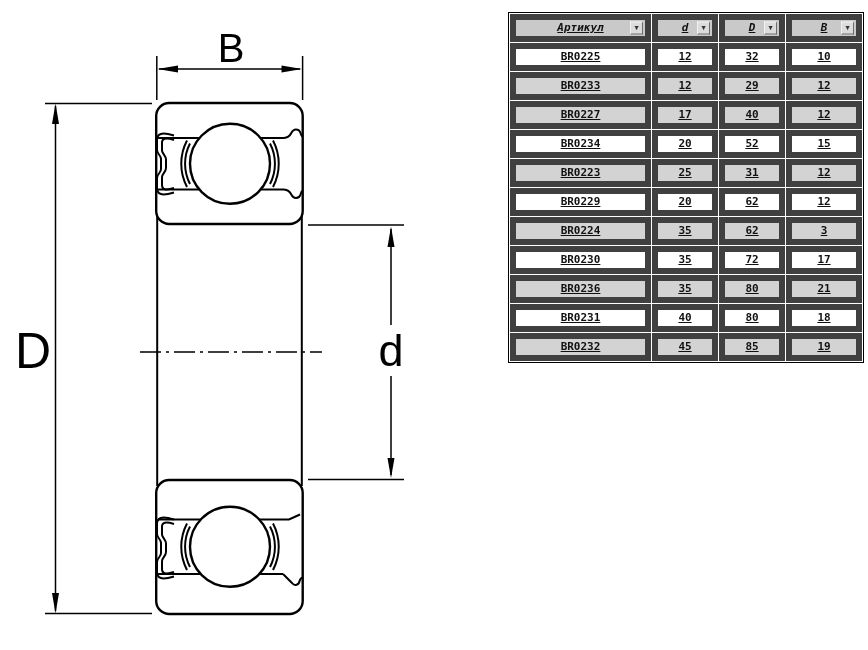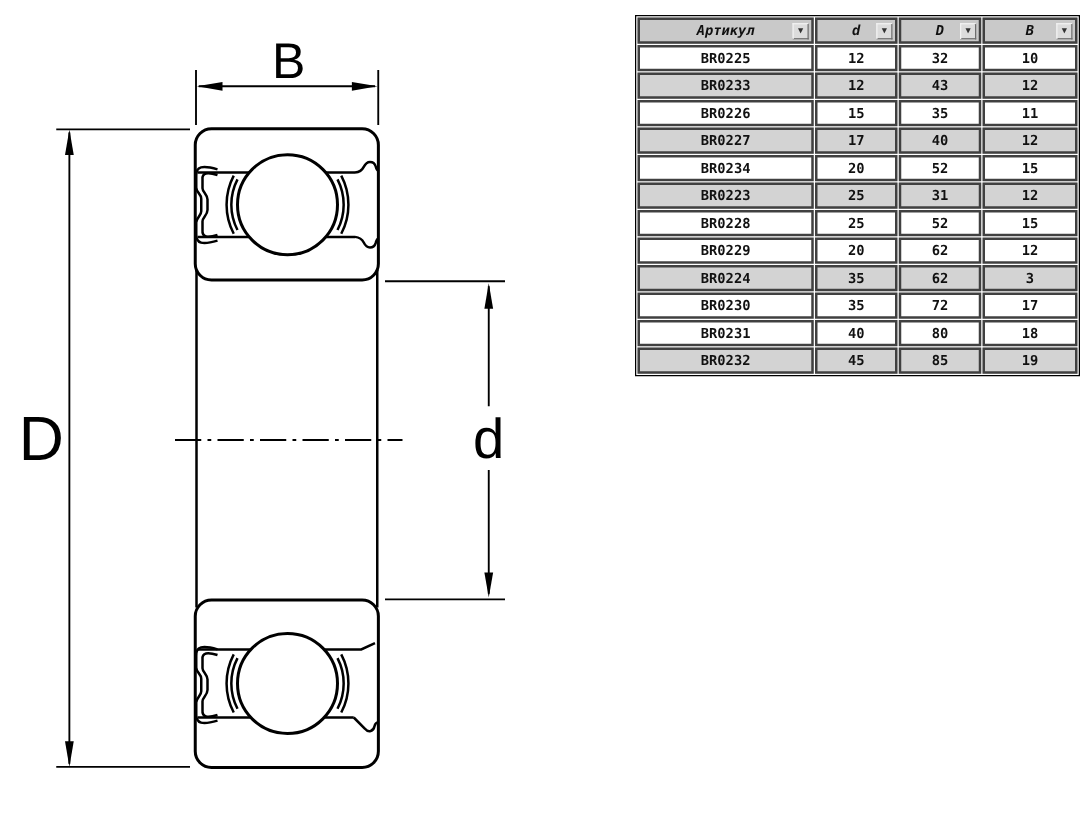--- a/index.html
+++ b/index.html
@@ -13,25 +13,25 @@
   .dim { fill:none; stroke:#000; stroke-width:1.5; }
   .ah  { fill:#000; stroke:none; }
   .dimlbl { fill:#000; font-family:"Liberation Sans", sans-serif; }
 
   .spec-table {
     position:absolute; left:508px; top:12px; width:354px;
     table-layout:fixed; border-collapse:separate; border-spacing:1px;
     border:1px solid #000; background:#fff;
   }
   .spec-table th, .spec-table td {
-    box-sizing:border-box; border:2px solid #404040;
+    box-sizing:border-box; border:6px solid #404040;
     height:21px; line-height:16px; padding:0; text-align:center;
     font-family:"DejaVu Sans Mono","Liberation Mono",monospace;
     font-size:11px; font-weight:bold; color:#111;
-    overflow:hidden; white-space:nowrap;
+    overflow:hidden; white-space:nowrap;text-decoration:underline;
   }
   .spec-table th {
     background:var(--header-bg,#c9c9c9); font-style:italic; position:relative;
   }
   .spec-table td { background:var(--row-bg,#ffffff);margin-top:24px; }
   .spec-table tr.alt td { background:var(--row-alt-bg,#d3d3d3); }
   .fbtn {
     position:absolute; right:2px; top:50%; transform:translateY(-50%);
     width:13px; height:13px; box-sizing:border-box;
     background:#dcdcdc; border:1px solid; border-color:#f2f2f2 #6e6e6e #6e6e6e #f2f2f2;
@@ -123,70 +123,64 @@
     <tbody id="body-rows">
         <tr>
           <td>BR0225</td>
           <td>12</td>
           <td>32</td>
           <td>10</td>
         </tr>
         <tr class="alt">
           <td>BR0233</td>
           <td>12</td>
-          <td>43</td>
+          <td>29</td>
           <td>12</td>
-        </tr>
-        <tr>
-          <td>BR0226</td>
-          <td>15</td>
-          <td>35</td>
-          <td>11</td>
         </tr>
         <tr class="alt">
           <td>BR0227</td>
           <td>17</td>
           <td>40</td>
           <td>12</td>
         </tr>
         <tr>
           <td>BR0234</td>
           <td>20</td>
           <td>52</td>
           <td>15</td>
         </tr>
         <tr class="alt">
           <td>BR0223</td>
           <td>25</td>
           <td>31</td>
           <td>12</td>
         </tr>
         <tr>
-          <td>BR0228</td>
-          <td>25</td>
-          <td>52</td>
-          <td>15</td>
-        </tr>
-        <tr>
           <td>BR0229</td>
           <td>20</td>
           <td>62</td>
           <td>12</td>
         </tr>
         <tr class="alt">
           <td>BR0224</td>
           <td>35</td>
           <td>62</td>
           <td>3</td>
         </tr>
         <tr>
           <td>BR0230</td>
           <td>35</td>
           <td>72</td>
           <td>17</td>
+        </tr>
+        <tr class="alt">
+          <td>BR0236</td>
+          <td>35</td>
+          <td>80</td>
+          <td>21</td>
         </tr>
         <tr>
           <td>BR0231</td>
           <td>40</td>
           <td>80</td>
           <td>18</td>
         </tr>
         <tr class="alt">
           <td>BR0232</td>
           <td>45</td>

